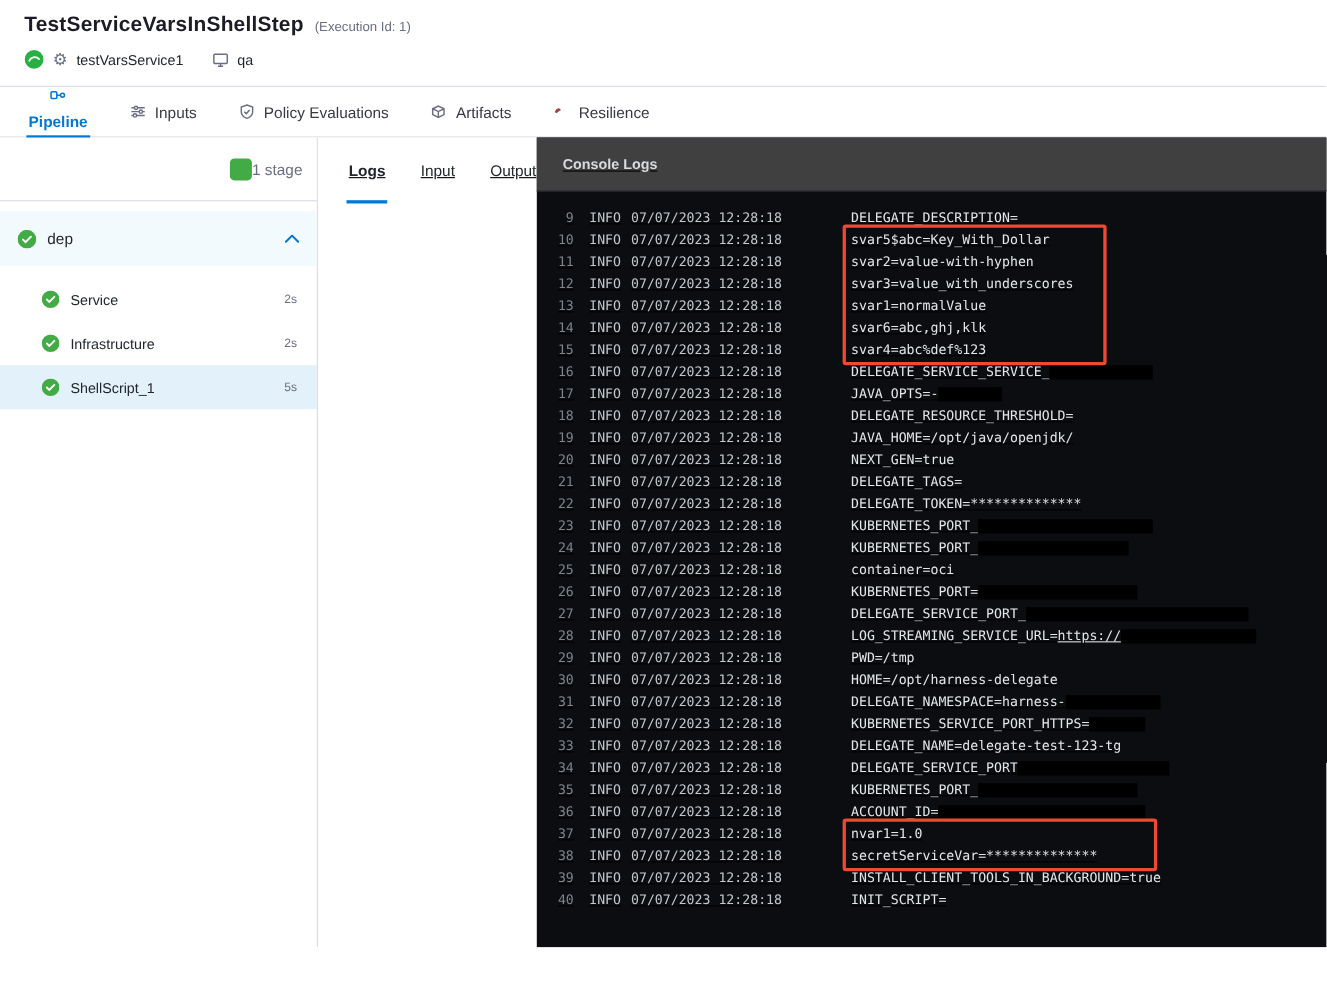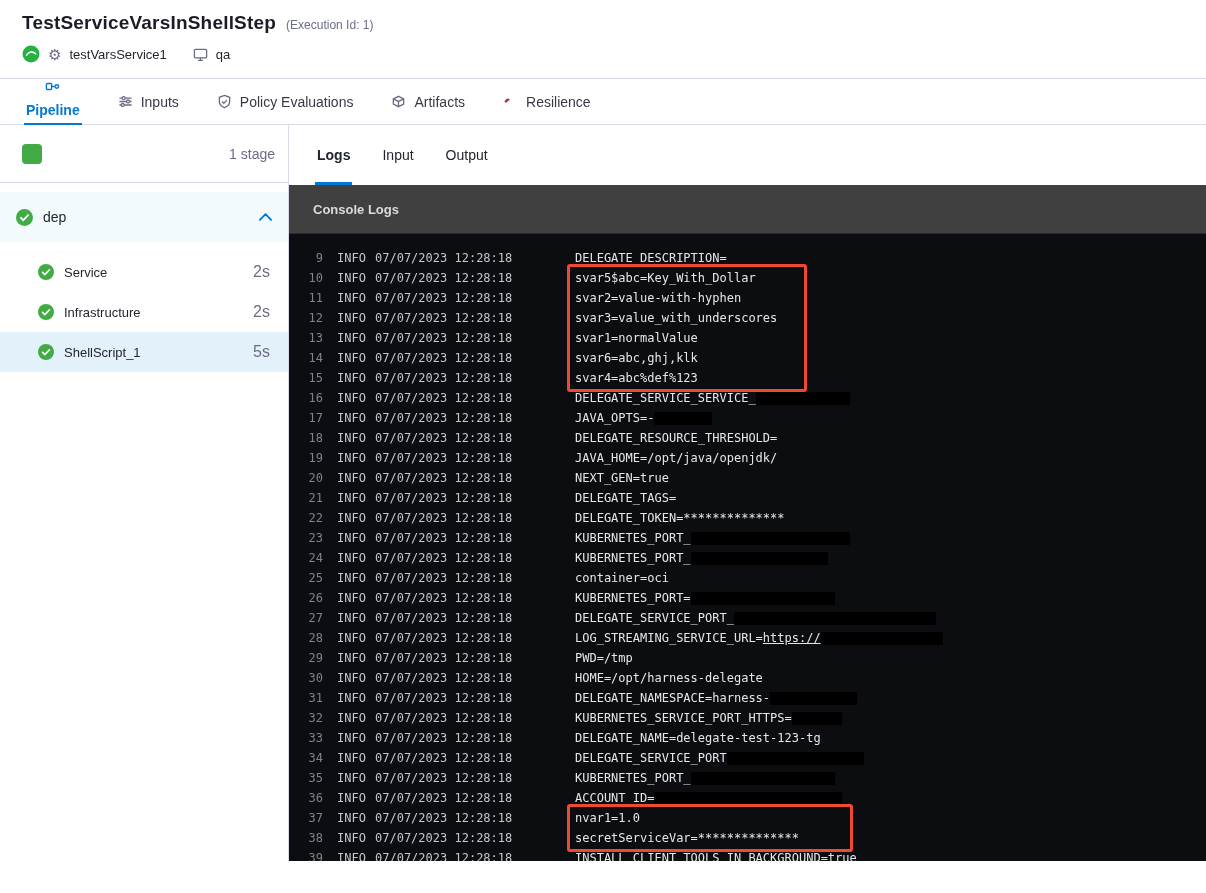--- a/index.html
+++ b/index.html
@@ -23,32 +23,32 @@
   .tab .tab-icon { color:#6b6d85; display:inline-flex; }
   .tab.active { color:#0278d5; font-weight:600;flex-direction:column; }
   .tab.active .tab-icon { color:#0278d5; }
   .tab.active::after { content:""; position:absolute; left:-2px; right:-2px; bottom:-1px; height:2px; background:#0278d5; }
 
   
   .content { flex:1; display:flex; min-height:0; }
 
   
   .sidebar { width:289px; flex:none; border-right:1px solid #d9dae5; background:#fff; }
-  .stage-summary { height:58px; border-bottom:1px solid #d9dae5; display:flex; align-items:center; justify-content:space-between; padding:0 13px 0 22px; }
+  .stage-summary { height:58px; border-bottom:1px solid #d9dae5; display:flex; align-items:center; justify-content:flex-end; padding:0 13px 0 22px; }
   .stage-square { width:20px; height:20px; border-radius:4px; background:#42ab45; }
   .stage-count { color:#6b6d85; font-size:14px; }
   .stage-row { margin-top:9px; height:50px; background:#f2fafe; display:flex; align-items:center; padding:0 16px; gap:10px; cursor:pointer; }
   .stage-name { font-size:14px; color:#22272e; flex:1; }
   .steps { margin-top:10px; }
   .step-row { height:40px; display:flex; align-items:center; padding:0 18px 0 38px; gap:10px; font-size:13px; color:#22272e; cursor:pointer; }
   .step-row.selected { background:#e3f1fb; }
-  .step-duration { margin-left:auto; color:#6b6d85; font-size:16px; }
-
-  
-  .main { flex:1; display:flex; flex-direction:column; min-width:0; }
+  .step-duration { margin-left:auto; color:#6b6d85; font-size:11px; }
+
+  
+  .main { flex:1; display:flex; flex-direction:row; min-width:0;text-decoration:underline; }
   .log-tabs { height:60px; display:flex; align-items:stretch; padding-left:28px; gap:32px; flex:none; background:#fff; }
   .log-tab { display:flex; align-items:center; font-size:14px; color:#22272e; position:relative; cursor:pointer; }
   .log-tab.active { font-weight:700; }
   .log-tab.active::after { content:""; position:absolute; left:-2px; right:-2px; bottom:0; height:3px; background:#0278d5; }
 
   .console { flex:1; background:#0b0d10; display:flex; flex-direction:column; min-height:0; }
   .console-header { height:49px; flex:none; background:#404040; border-bottom:1px solid #2a2d32; display:flex; align-items:center; padding-left:24px; color:#d9dbde; font-size:13px; font-weight:700; }
   .log-area { position:relative; flex:1; padding-top:14px; font-family:"DejaVu Sans Mono",monospace; font-size:12px; color:#ced2d6; overflow:hidden; }
   .log-line { height:20px; display:flex; align-items:center; white-space:pre; }
   .ln   { width:34px; text-align:right; color:#7d848c; flex:none; }

